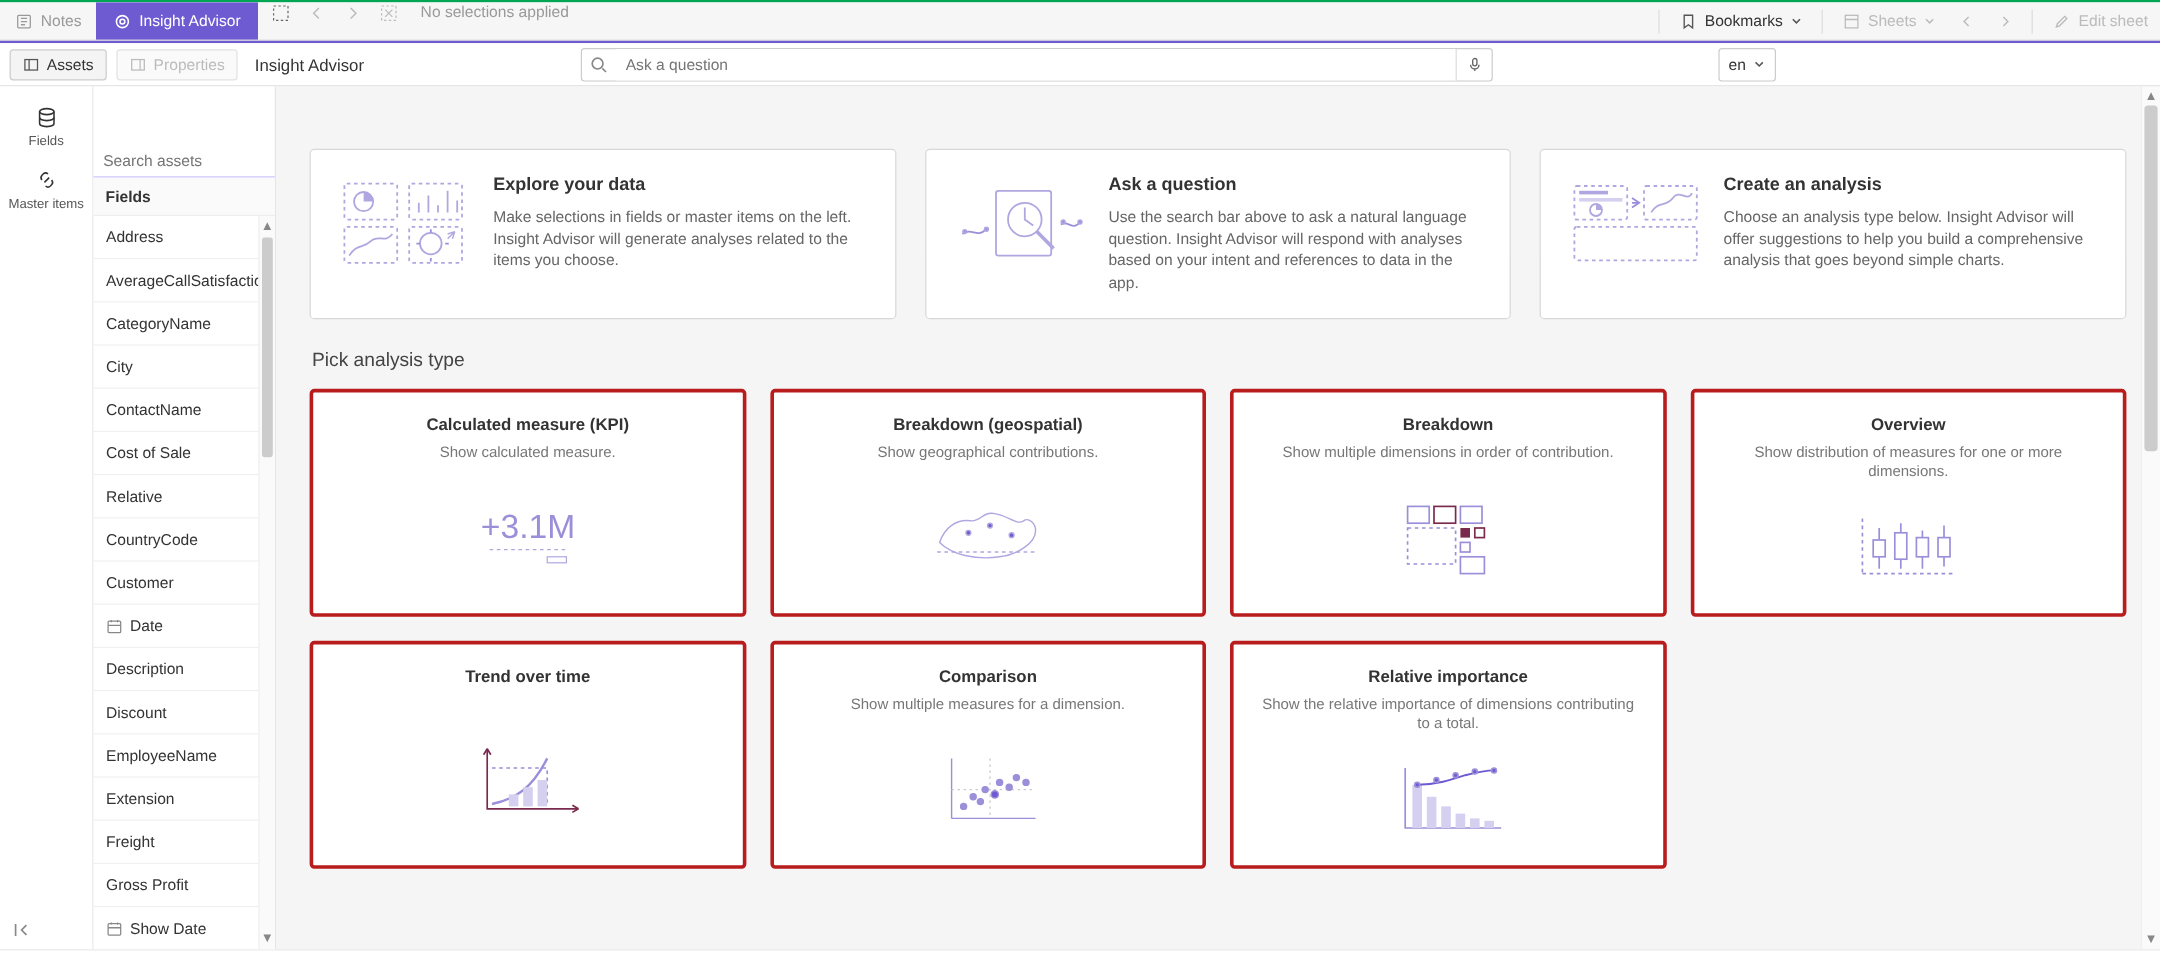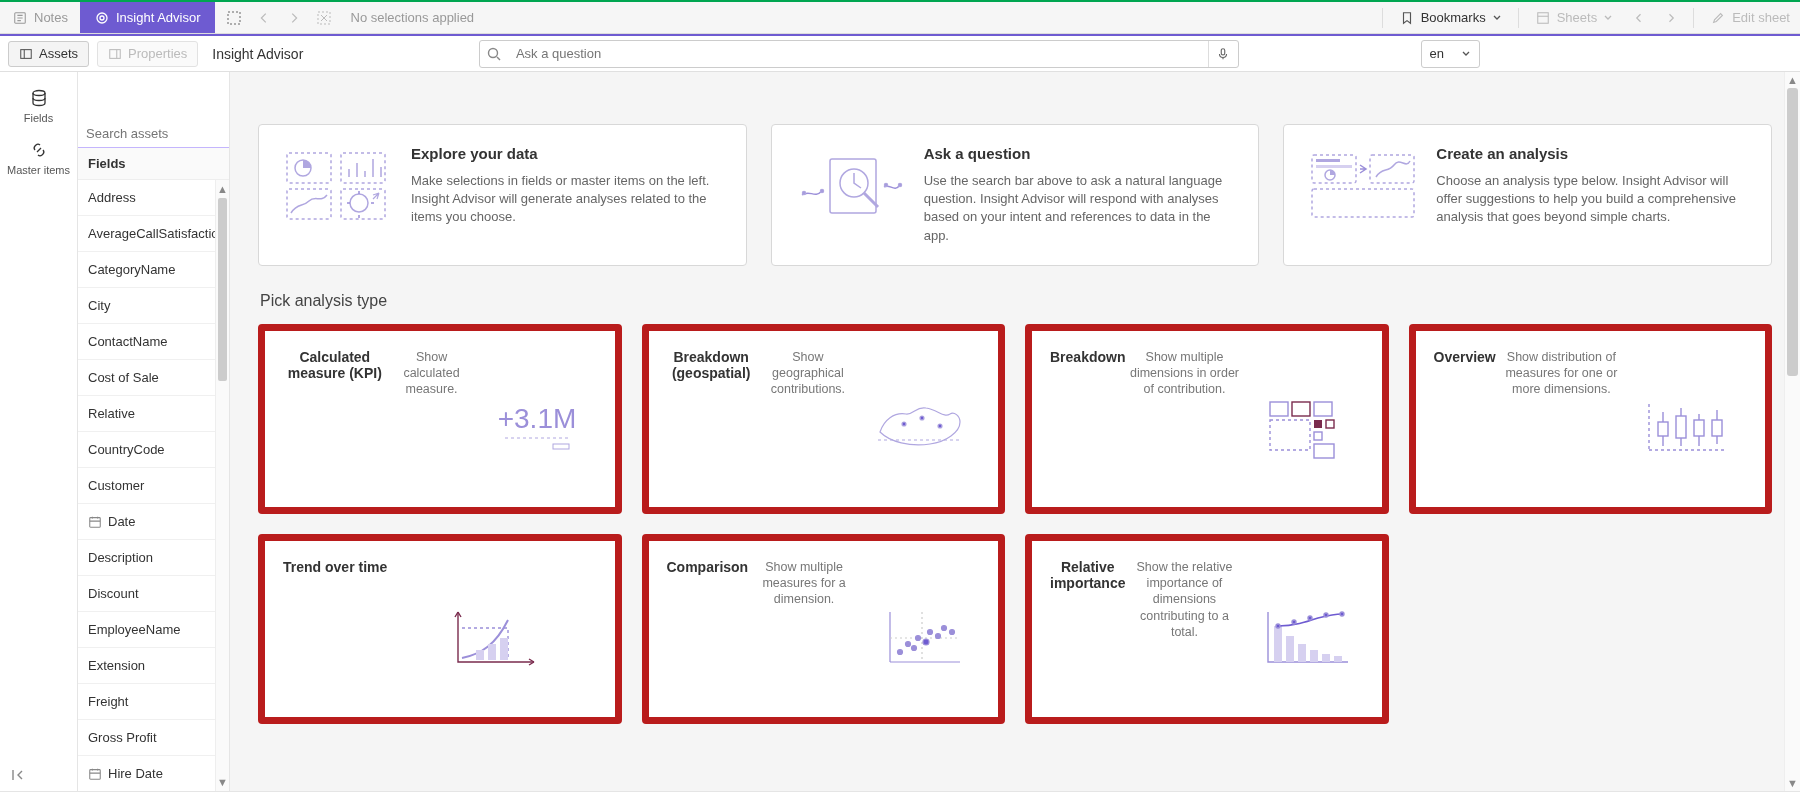--- a/index.html
+++ b/index.html
@@ -6,21 +6,21 @@
 html, body { width: 1800px; height: 797px; background: #f5f5f5; overflow: hidden; font-size: 13px; color: #333; }
 
 
 .top-accent { height: 2px; background: #00a651; }
 
 
 .topbar { height: 32px; background: #f6f6f6; border-bottom: 1px solid #ddd; display: flex; align-items: center; }
 .topbar-left { display: flex; align-items: center; height: 100%; }
 .btn-notes { display: flex; align-items: center; gap: 6px; padding: 0 12px; height: 100%; color: #999; cursor: pointer; }
 .btn-insight { display: flex; align-items: center; gap: 6px; padding: 0 14px; height: 100%; background: #6e5bd1; color: #fff; font-weight: 500; }
-.sel-toolbar { display: flex; align-items: center; height: 100%; padding: 0 10px; gap: 12px; }
+.sel-toolbar { display: flex; height: 100%; padding: 0 10px; gap: 12px; }
 .sel-icon { color: #999; width: 18px; height: 18px; display: flex; align-items: center; justify-content: center; }
 .nosel { color: #999; padding-left: 6px; }
 .topbar-right { margin-left: auto; display: flex; align-items: center; height: 100%; }
 .tb-sep { width: 1px; height: 20px; background: #ddd; margin: 0 6px; }
 .tb-item { display: flex; align-items: center; gap: 6px; padding: 0 10px; height: 100%; cursor: pointer; }
 .tb-item.disabled { color: #bbb; }
 .tb-icon { width: 16px; height: 16px; display: inline-flex; align-items: center; justify-content: center; }
 
 
 .bar-accent { height: 2px; background: #6e5bd1; }
@@ -28,21 +28,21 @@
 
 .secondbar { height: 36px; background: #fff; border-bottom: 1px solid #e0e0e0; display: flex; align-items: center; }
 .btn-box { display: flex; align-items: center; gap: 6px; height: 26px; padding: 0 10px; margin-left: 8px; border: 1px solid #ccc; border-radius: 3px; background: #f4f4f4; cursor: pointer; }
 .btn-box.disabled { color: #bbb; border-color: #e2e2e2; background: #fafafa; }
 .ia-title { margin-left: 14px; font-size: 14px; color: #333; }
 
 .search-wrap { margin-left: auto; margin-right: auto; width: 760px; height: 28px; border: 1px solid #ccc; border-radius: 3px; display: flex; align-items: center; background: #fff; }
 .search-input { flex: 1; border: none; outline: none; height: 100%; padding: 0 8px; font-size: 13px; color: #555; }
 .search-icon-box { width: 28px; display: flex; align-items: center; justify-content: center; color: #777; }
 .mic-box { width: 30px; border-left: 1px solid #ddd; height: 100%; display: flex; align-items: center; justify-content: center; color: #666; }
-.lang-box { height: 28px; border: 1px solid #ccc; border-radius: 3px; display: flex; align-items: center; padding: 0 8px; gap: 17px; margin-left: 6px; background: #fff; margin-right: 320px; }
+.lang-box { height: 28px; border: 1px solid #ccc; border-radius: 3px; display: flex; align-items: center; padding: 0 8px; gap: 6px; margin-left: 6px; background: #fff; margin-right: 320px; }
 
 
 .body { display: flex; height: calc(797px - 2px - 32px - 2px - 36px - 6px); }
 
 
 .rail { width: 78px; background: #fff; border-right: 1px solid #e5e5e5; padding-top: 8px; display: flex; flex-direction: column; align-items: center; }
 .rail-item { display: flex; flex-direction: column; align-items: center; gap: 4px; padding: 8px 0; width: 100%; cursor: pointer; font-size: 11px; color: #555; }
 .rail-item .ic { width: 20px; height: 20px; display: flex; align-items: center; justify-content: center; }
 .rail-bottom { margin-top: auto; width: 100%; display: flex; justify-content: flex-start; padding: 8px 10px; color: #888; }
 
@@ -61,21 +61,21 @@
 
 .main { flex: 1; background: #f5f5f5; overflow-y: auto; padding: 24px 28px 10px 28px; position: relative; }
 .intro-row { display: flex; gap: 24px; margin-top: 28px; }
 .intro-card { flex: 1; border: 1px solid #d8d8d8; border-radius: 4px; background: #fff; padding: 20px 22px; display: flex; gap: 20px; }
 .intro-icon { width: 110px; height: 80px; flex-shrink: 0; display: flex; align-items: center; justify-content: center; }
 .intro-text h3 { font-size: 15px; font-weight: 600; margin-bottom: 10px; color: #333; }
 .intro-text p { font-size: 13px; color: #666; line-height: 1.4; }
 
 .section-title { margin: 26px 0 14px 2px; font-size: 16px; color: #444; }
 .grid { display: grid; grid-template-columns: repeat(4, 1fr); gap: 20px; }
-.type-card { border: 7px solid #b91c1c; border-radius: 4px; background: #fff; padding: 18px 18px 12px 18px; text-align: center; cursor: pointer; height: 190px; display: flex; }
+.type-card { border: 3px solid #b91c1c; border-radius: 4px; background: #fff; padding: 18px 18px 12px 18px; text-align: center; cursor: pointer; height: 190px; display: flex; flex-direction: column; }
 .type-card h4 { font-size: 14px; font-weight: 600; margin-bottom: 8px; }
 .type-card p { font-size: 12.5px; color: #777; line-height: 1.3; }
 .type-thumb { flex: 1; display: flex; align-items: center; justify-content: center; margin-top: 10px; color: #6e5bd1; }
 
 
 .main-scroll { position: absolute; right: 0; top: 0; bottom: 0; width: 16px; background: #fafafa; border-left: 1px solid #eee; }
 .main-scroll .bar { position: absolute; top: 16px; left: 2px; right: 2px; height: 40%; background: #ccc; border-radius: 3px; }
 .main-scroll .arrow { position: absolute; left: 0; right: 0; text-align: center; font-size: 11px; color: #888; }
 .main-scroll .arrow.up { top: 2px; }
 .main-scroll .arrow.down { bottom: 2px; }
@@ -329,21 +329,21 @@
         <div class="field-item">
           <span>Gross Profit</span>
         </div>
         <div class="field-item">
           <span class="field-cal">
             <svg width="14" height="14" viewBox="0 0 16 16" fill="none" stroke="#888" stroke-width="1.2">
               <rect x="2" y="3" width="12" height="11" rx="1"></rect>
               <path d="M2 7h12M5 2v2M11 2v2"></path>
             </svg>
           </span>
-          <span>Hire Date</span>
+          <span>Show Date</span>
         </div>
         <div class="field-item">
           <span>Phone</span>
         </div>
         <div class="scroll-fake">
         <div class="scroll-up">▲</div>
         <div class="scroll-thumb"></div>
         <div class="scroll-down" style="position:absolute;bottom:0;left:0;right:0">▼</div>
       </div>
     </div>

